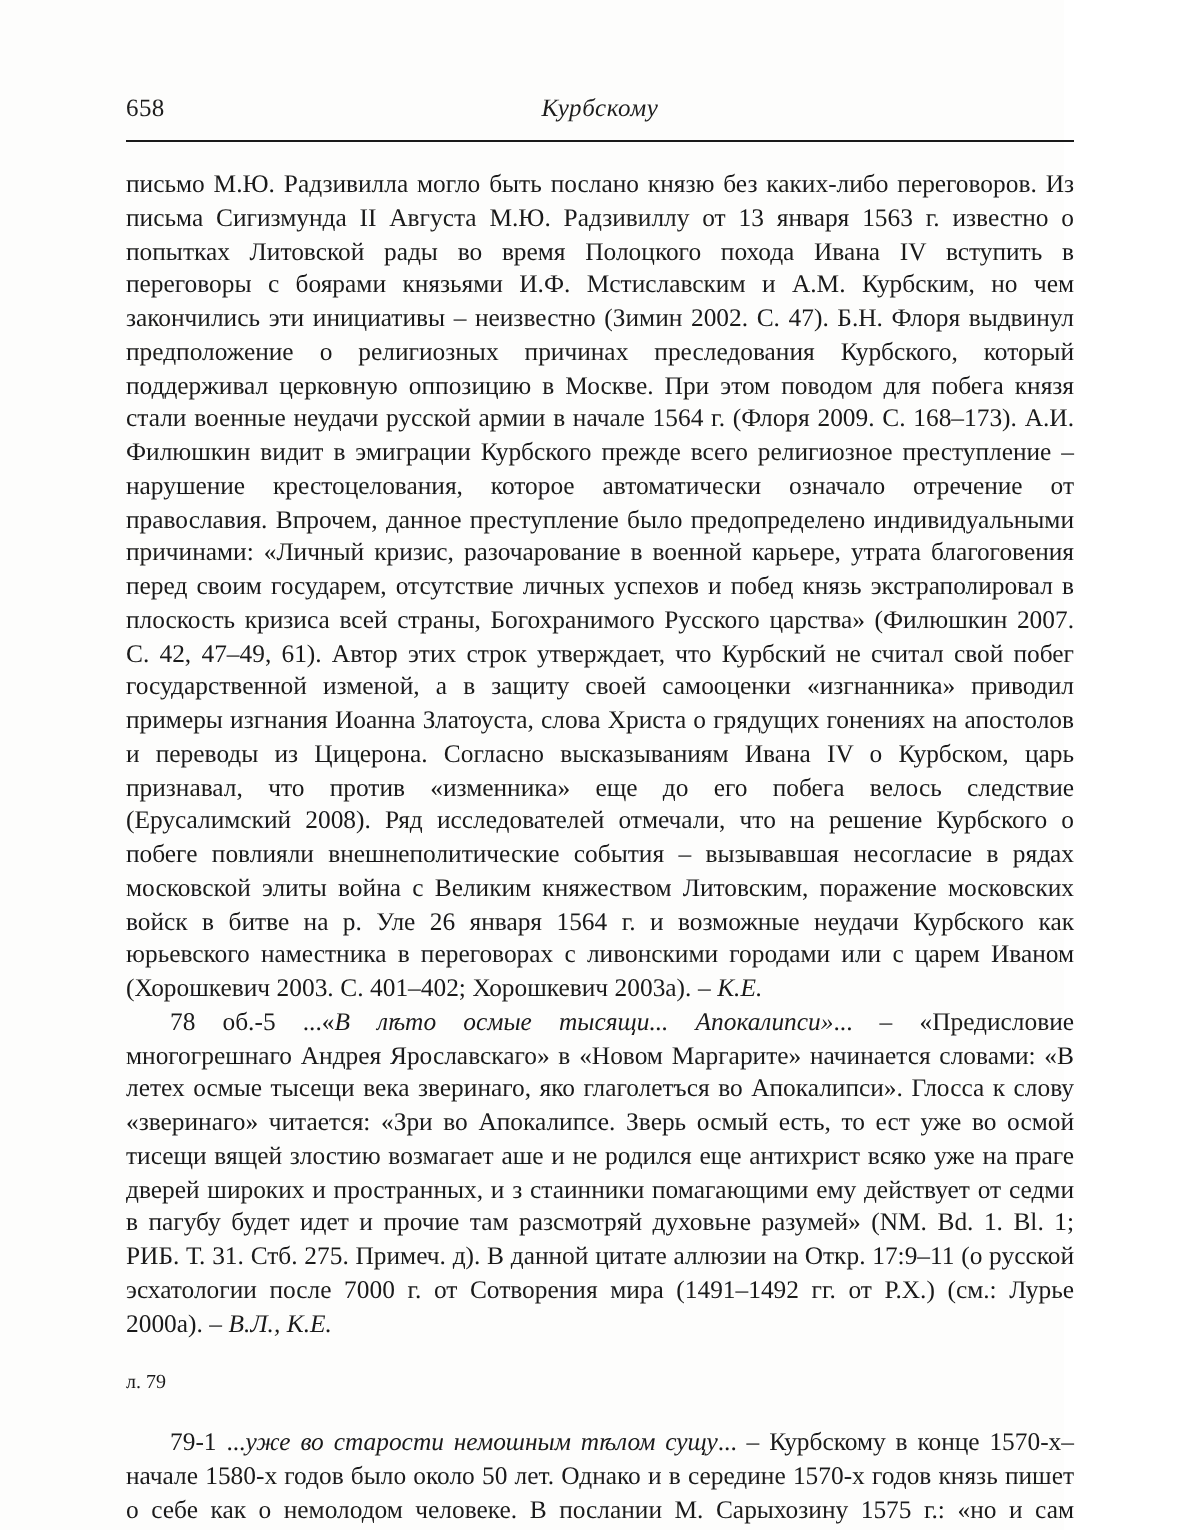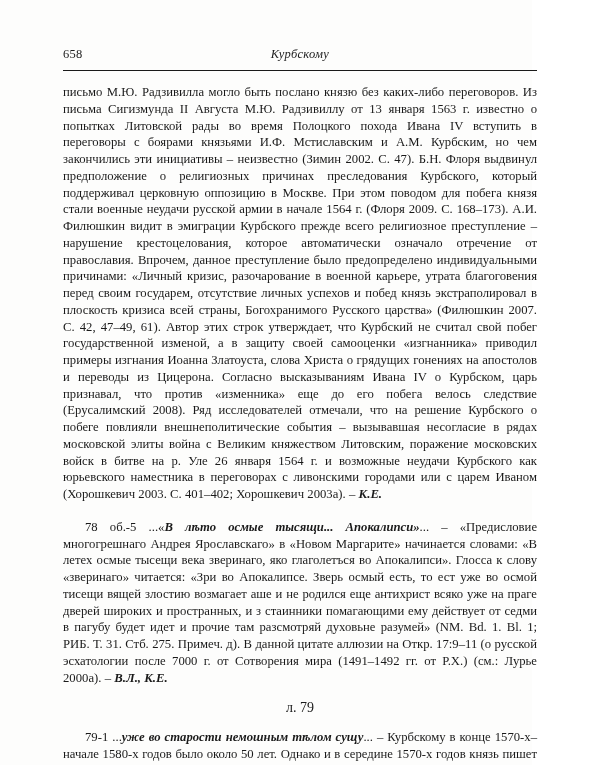--- a/index.html
+++ b/index.html
@@ -82,33 +82,32 @@
     font-size: 12.7px;
     line-height: 16.75px;
     text-indent: 0;
     hyphens: manual;
     word-spacing: 0.1px;
   }
   p.para.indent {
     text-indent: 22px;
   }
   p.para + p.para {
-    margin-top: 16px;
+    margin-top: 0;
   }
 
   .sheet-head {
-    text-align: center;
-    font-size: 14px;
+    text-align: left;
+    font-size: 10px;
     line-height: 16.75px;
     margin: 14px 0 12px 0;
   }
 
   i, .ital {
     font-style: italic;
-    font-weight: bold;
   }
 </style>
 </head>
 <body>
 
 <div class="page">
 
   <div class="running-head">
     <div class="running-head-inner">
       <span class="folio">658</span>

